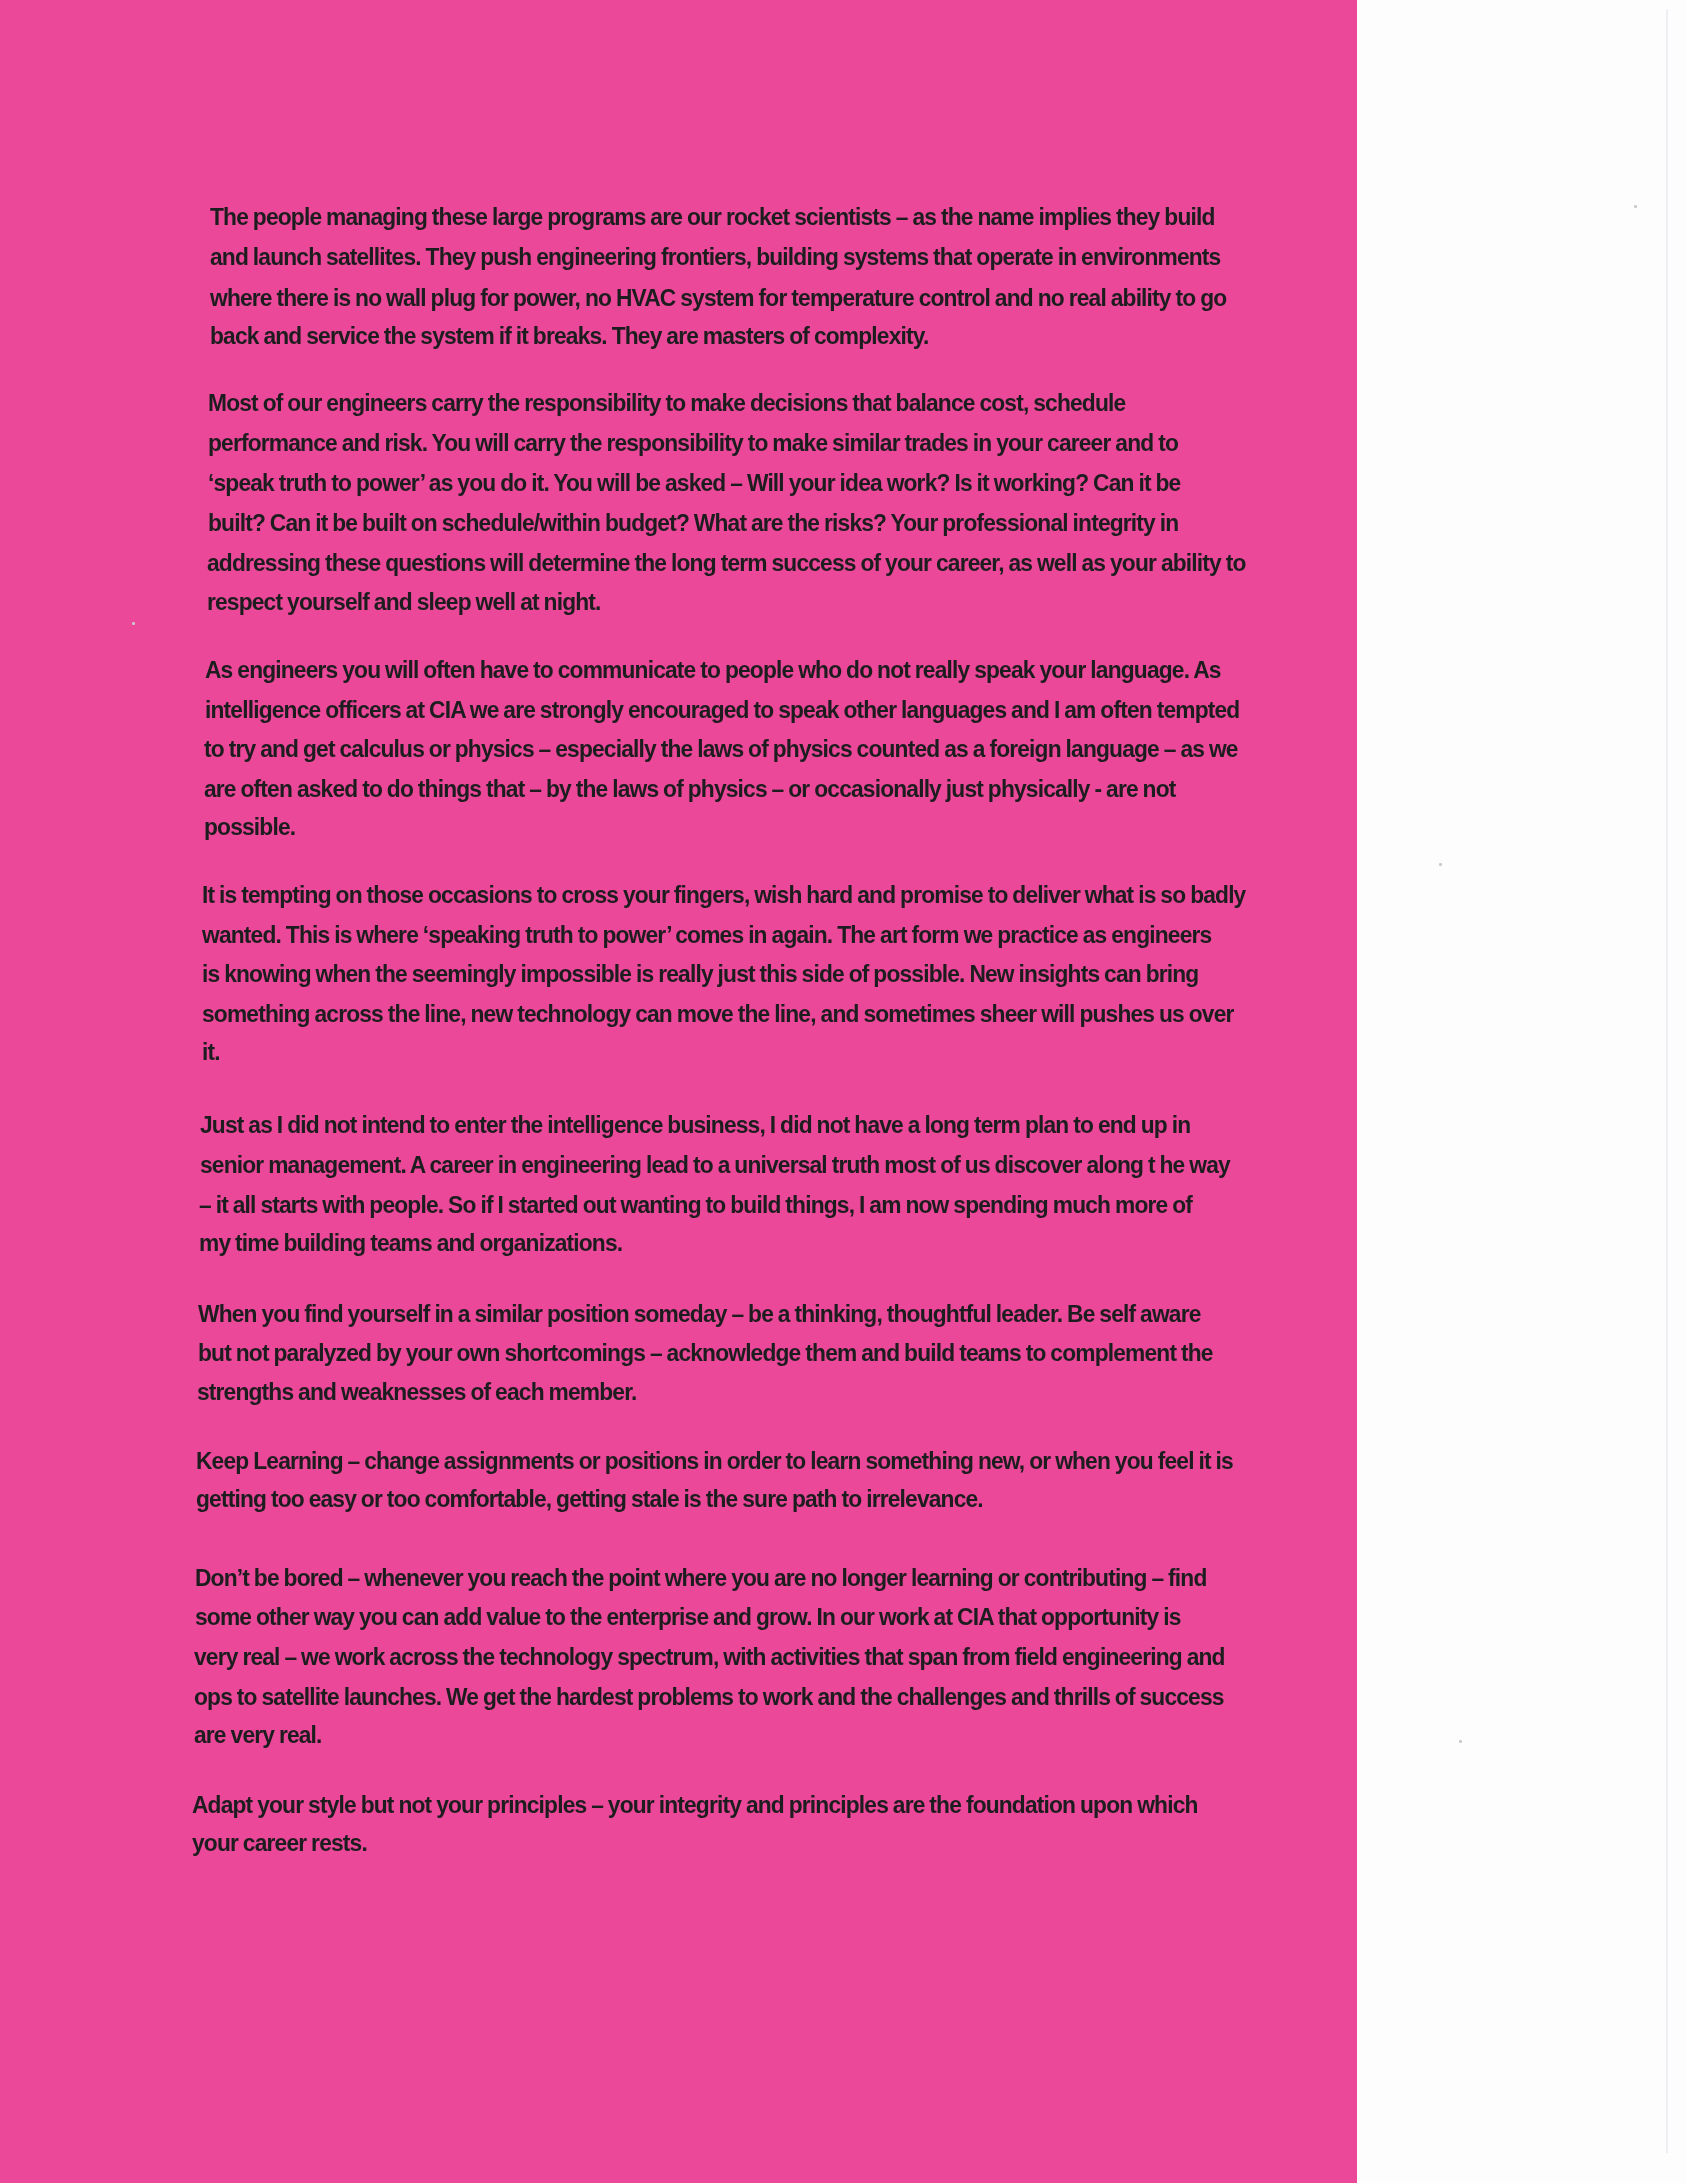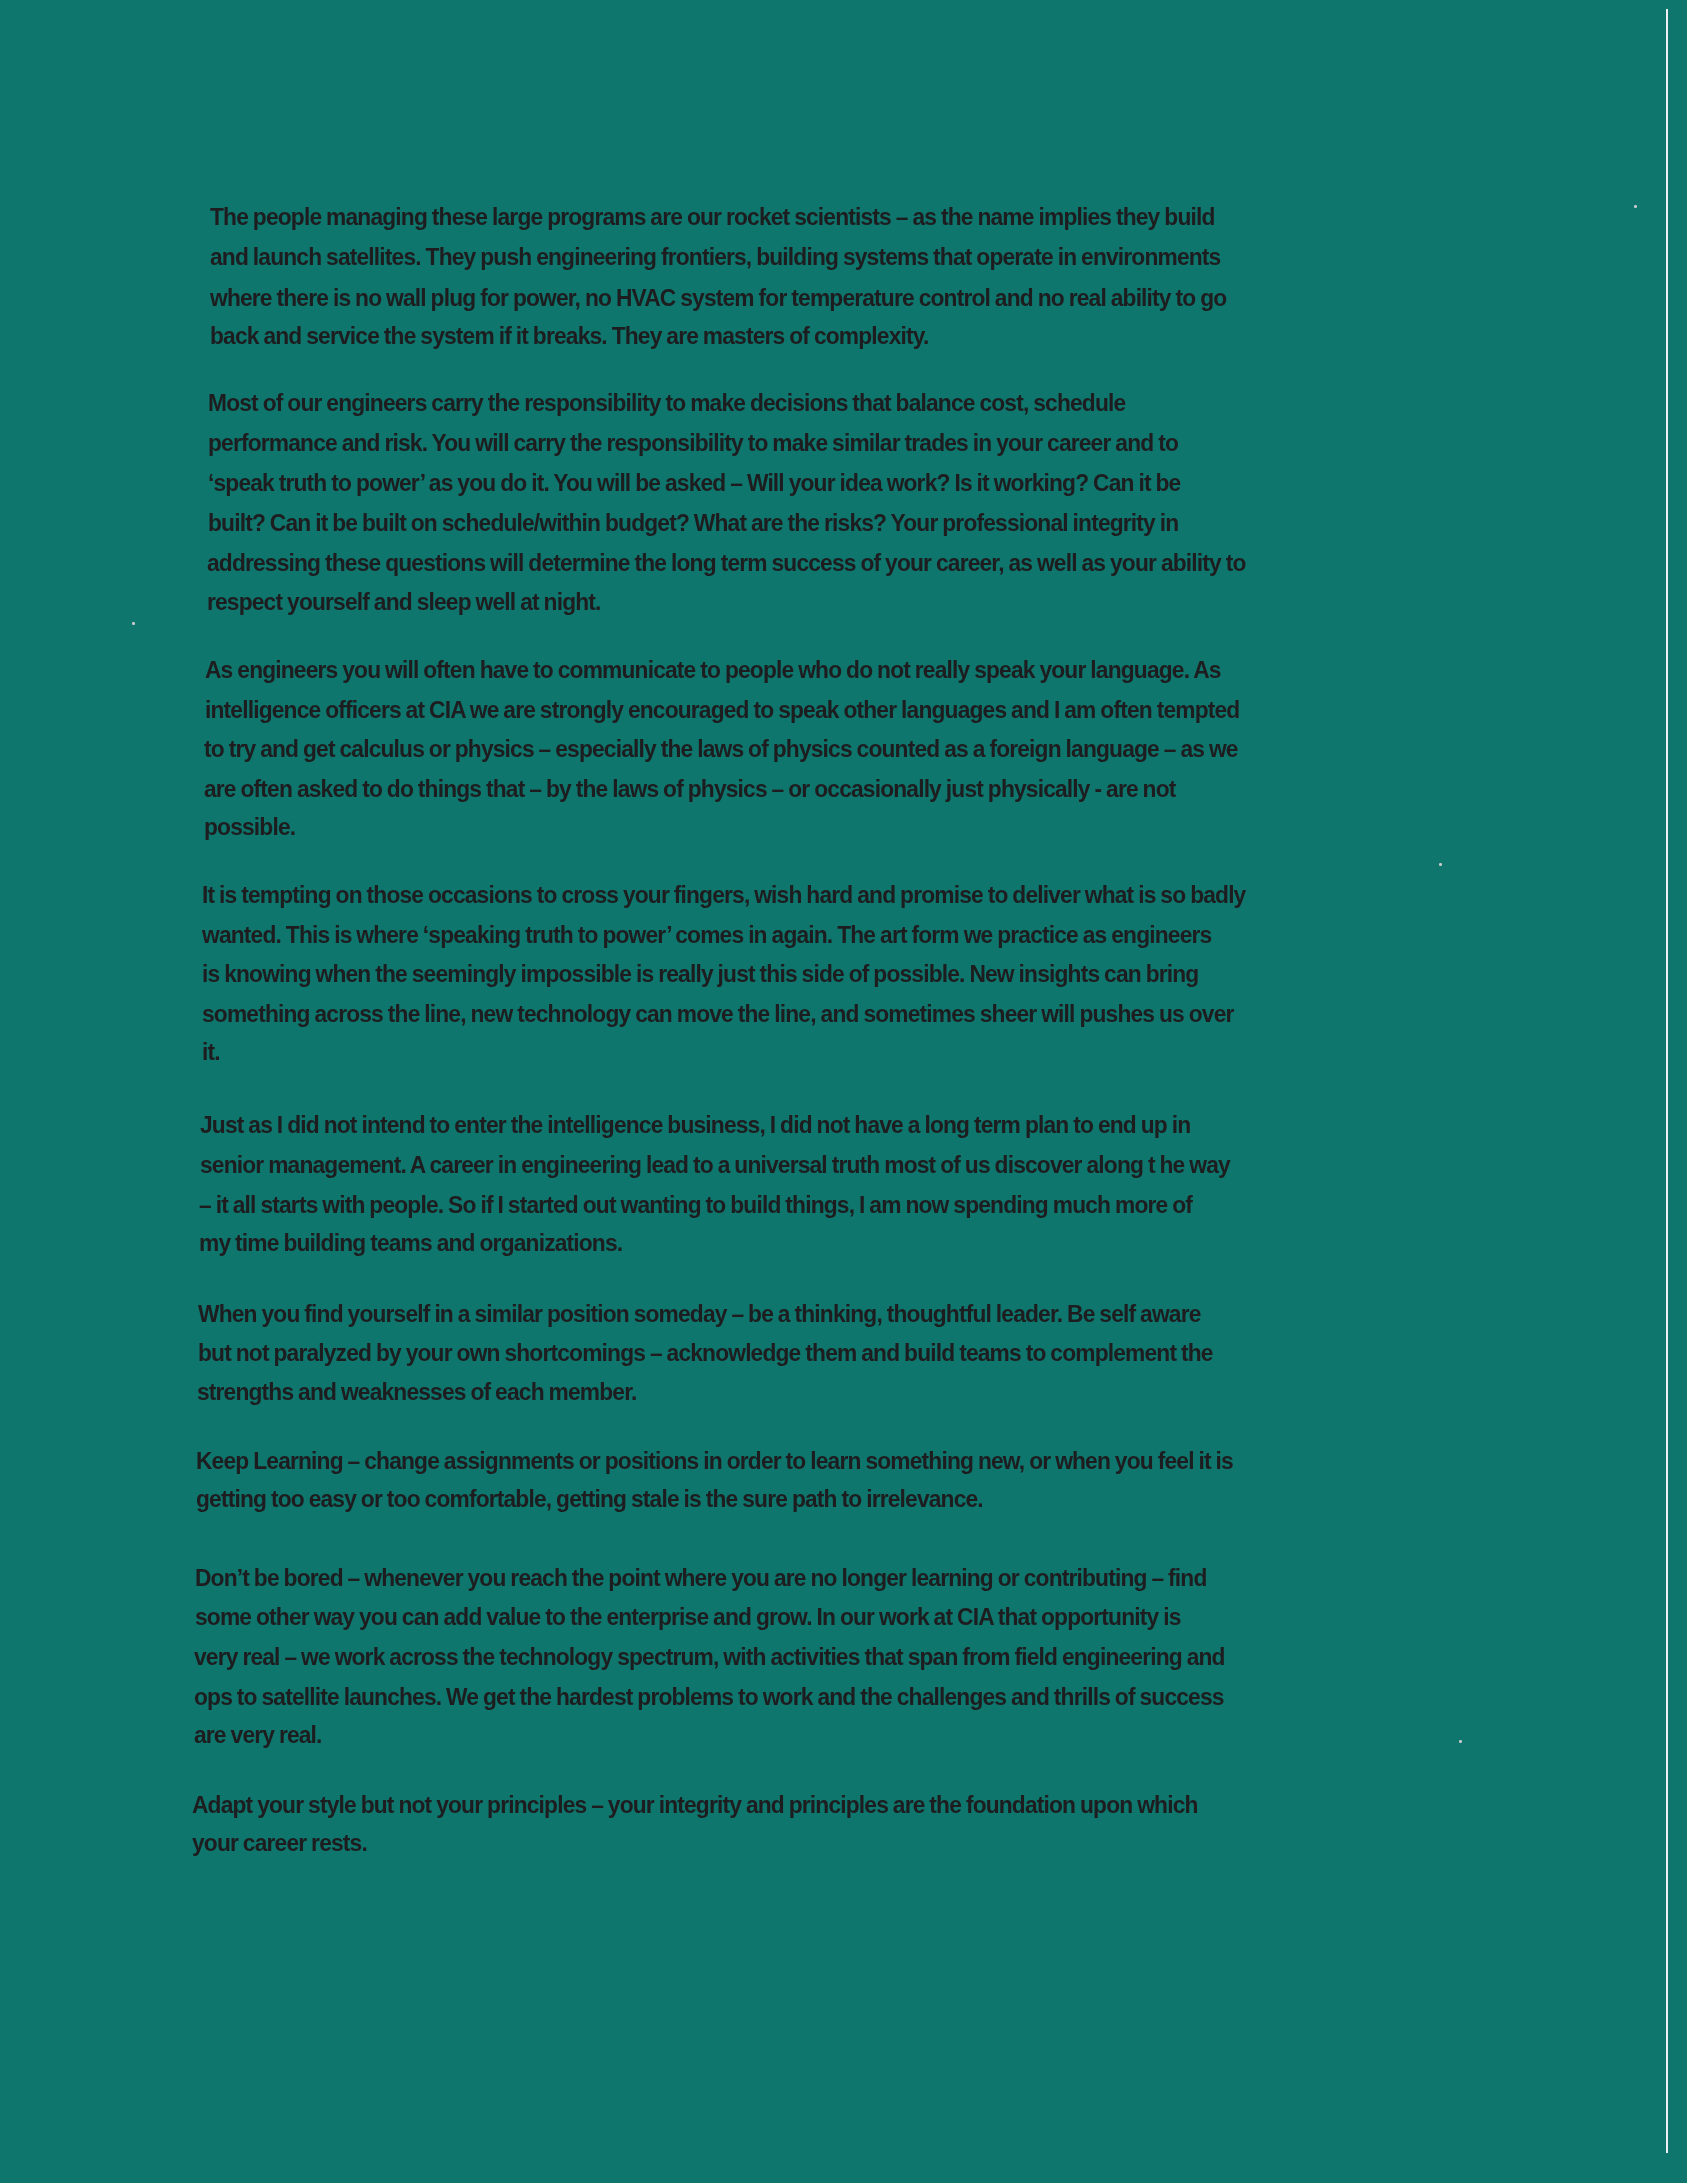--- a/index.html
+++ b/index.html
@@ -9,23 +9,23 @@
   }
   body {
     width: 1687px;
     height: 2183px;
     position: relative;
     overflow: hidden;
   }
   .page {
     position: absolute;
     left: 0; top: 0;
-    width: 1687px;
+    width: 1357px;
     height: 2183px;
-    background: #0f766e;
+    background: #ec4899;
   }
   .scan-edge {
     position: absolute;
     top: 9.3px;
     left: 1666px;
     width: 2px;
     height: 2144px;
     background: #eeeff2;
   }
   .para {

